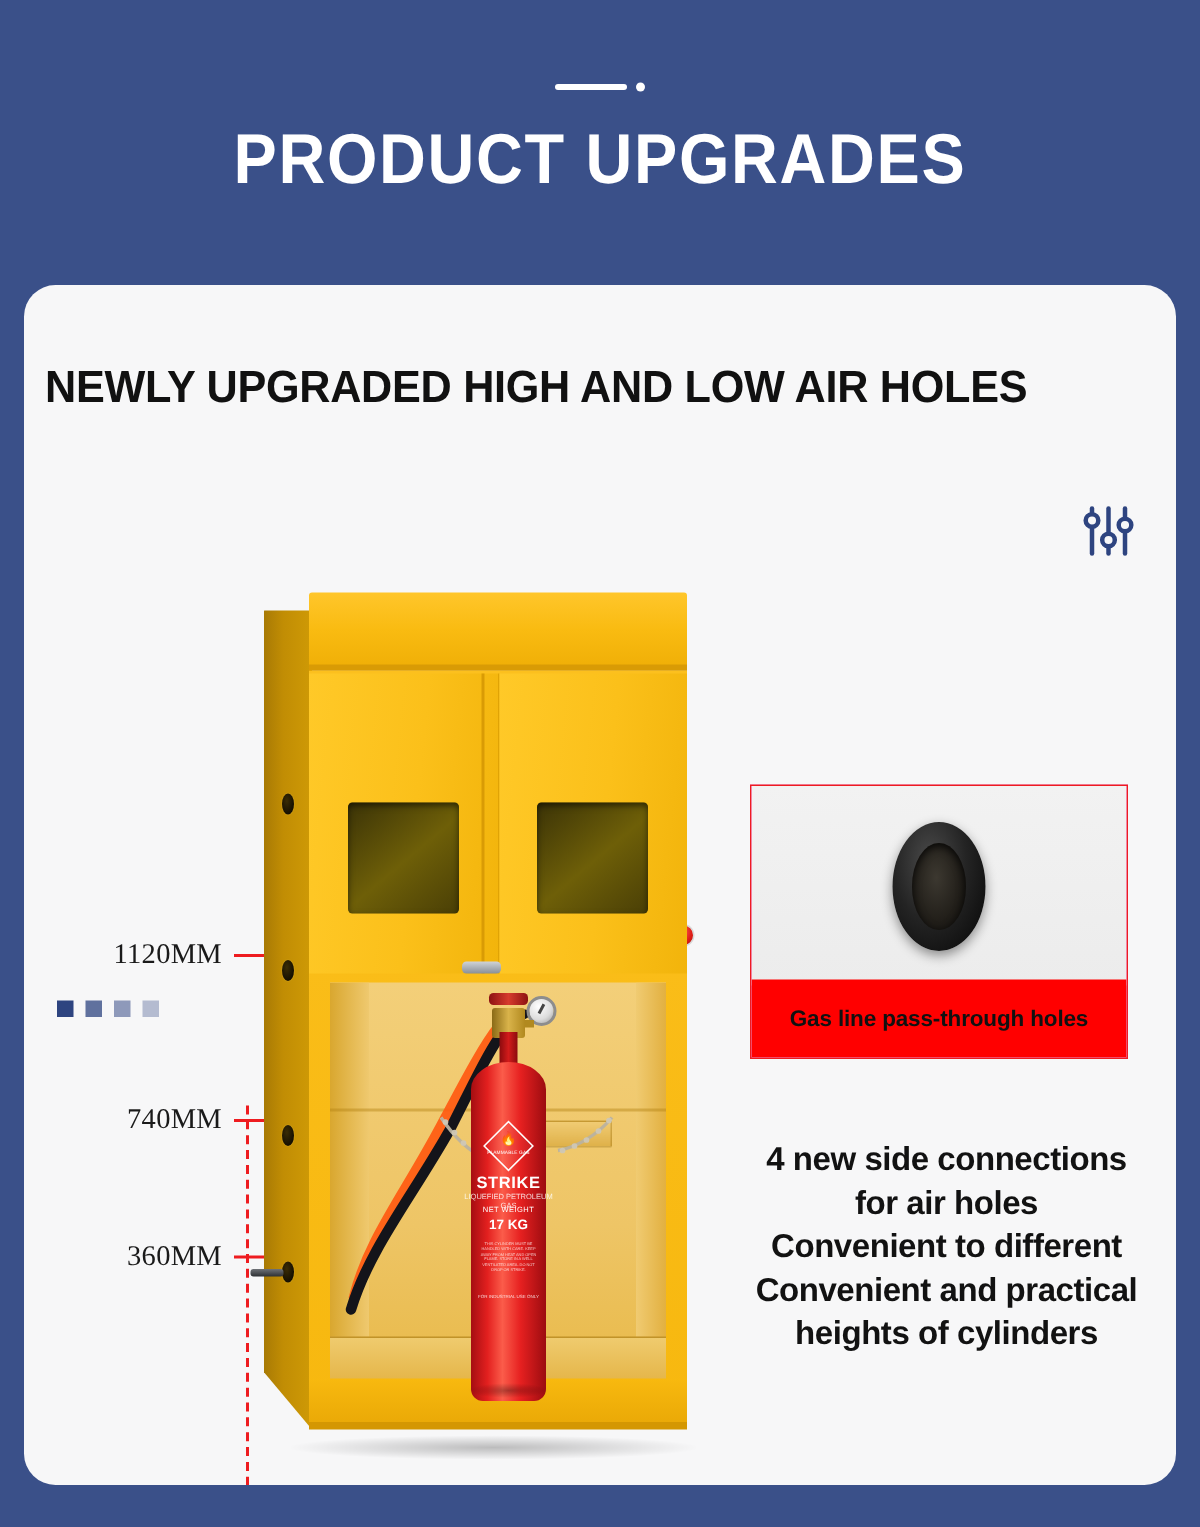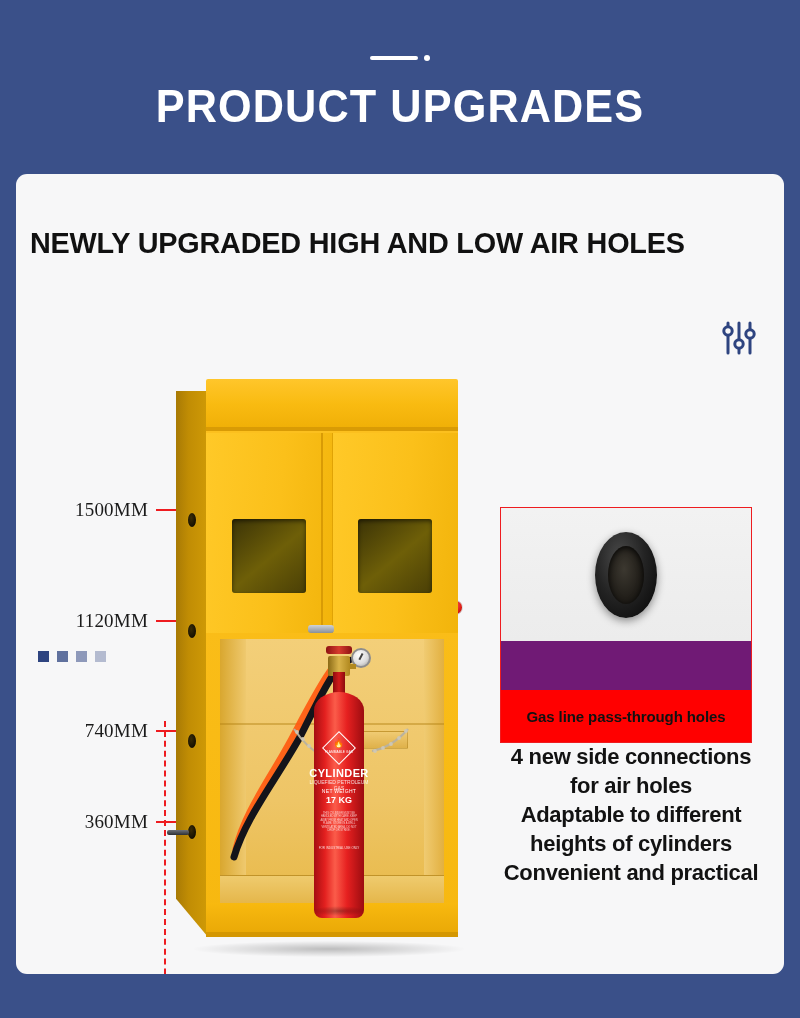--- a/index.html
+++ b/index.html
@@ -54,25 +54,25 @@
     font-weight: bold;
     letter-spacing: 1.2px;
     font-family: "Liberation Sans", sans-serif;
     transform: scaleX(0.92);
   }
 
   
   .card {
     position: absolute;
     left: 16px;
-    top: 174px;
+    top: 190px;
     width: 768px;
     height: 800px;
     background: #f7f7f8;
-    border-radius: 11px;
+    border-radius: 21px;
     overflow: hidden;
   }
 
   .card-title {
     position: absolute;
     left: 14px;
     top: 52px;
     font-size: 30px;
     font-weight: bold;
     color: #111111;
@@ -602,23 +602,23 @@
     width: 290px; height: 570px;
     pointer-events: none;
   }
 
   
   .callout {
     position: absolute;
     left: 484px;
     top: 333px;
     width: 252px;
-    height: 236px;
+    height: 183px;
     border: 1.5px solid #ee1c20;
-    background: #701a75;
+    background: #f0abfc;
     overflow: hidden;
   }
   .callout-photo {
     position: absolute;
     left: 0; top: 0;
     width: 100%;
     height: 133px;
     background: linear-gradient(180deg,#f2f2f2,#ececec);
   }
   .grommet {
@@ -700,24 +700,20 @@
   </div>
 
   <div class="deco-squares">
     <span></span>
     <span></span>
     <span></span>
     <span></span>
   </div>
 
   <div class="measure-rail">
-    <div class="measure-row" style="top:324px">
-      <span class="measure-label">1500MM</span>
-      <span class="measure-tick"></span>
-    </div>
     <div class="measure-row" style="top:435px">
       <span class="measure-label">1120MM</span>
       <span class="measure-tick"></span>
     </div>
     <div class="measure-row" style="top:545px">
       <span class="measure-label">740MM</span>
       <span class="measure-tick"></span>
     </div>
     <div class="measure-row" style="top:636px">
       <span class="measure-label">360MM</span>
@@ -823,38 +819,38 @@
       <div class="cyl-handwheel"></div>
       <div class="cyl-valve"></div>
       <div class="cyl-neck"></div>
       <div class="cyl-shoulder"></div>
       <div class="cyl-body"></div>
 
       <div class="diamond"></div>
       <div class="diamond-inner">🔥</div>
       <div class="diamond-sub">FLAMMABLE GAS</div>
 
-      <div class="cyl-brand">CYLINDER</div>
+      <div class="cyl-brand">STRIKE</div>
       <div class="cyl-brand-sub">LIQUEFIED PETROLEUM GAS</div>
       <div class="cyl-netlabel">NET WEIGHT</div>
       <div class="cyl-weight">17 KG</div>
       <div class="cyl-fine">THIS CYLINDER MUST BE HANDLED WITH CARE. KEEP AWAY FROM HEAT AND OPEN FLAME. STORE IN A WELL VENTILATED AREA. DO NOT DROP OR STRIKE.</div>
       <div class="cyl-foot-txt">FOR INDUSTRIAL USE ONLY</div>
       <div class="cyl-base-shadow"></div>
     </div>
   </div>
 
   <div class="callout">
     <div class="callout-photo">
       <div class="grommet"></div>
     </div>
     <div class="callout-caption">Gas line pass-through holes</div>
   </div>
 
   <div class="feature-text">
     <div>4 new side connections</div>
     <div>for air holes</div>
-    <div>Adaptable to different</div>
+    <div>Convenient to different</div>
+    <div>Convenient and practical</div>
     <div>heights of cylinders</div>
-    <div>Convenient and practical</div>
   </div>
 
 </div>
 
 </body></html>

